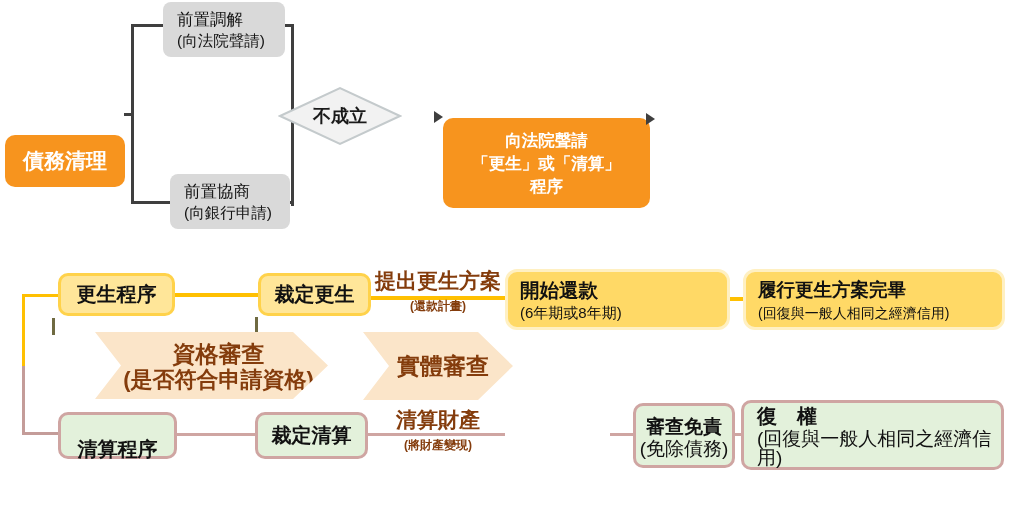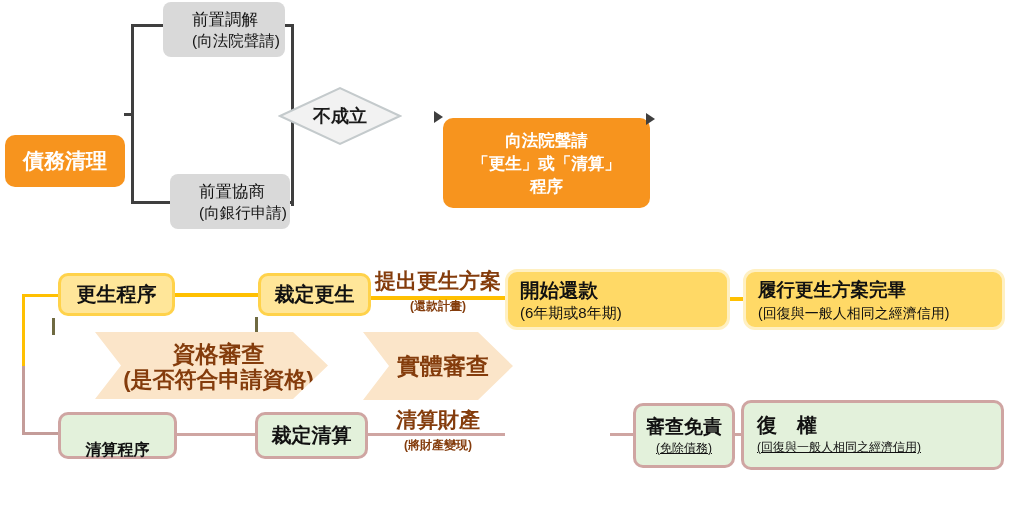--- a/index.html
+++ b/index.html
@@ -12,33 +12,33 @@
   .line.dark{background:#3f3f3f;}
   .line.yellow{background:#FFC001;}
   .line.mauve{background:#C49C99;}
   .line.pink{background:#CFA5A2;}
   .line.olive{background:#6F6A41;}
 
   .box{position:absolute;box-sizing:border-box;display:flex;flex-direction:column;justify-content:center;}
   .center{align-items:center;text-align:center;}
 
   .orange-box{background:#F7941E;border-radius:10px;color:#fff;font-weight:bold;margin-top:46px;}
-  .gray-box{background:#D9D9D9;border-radius:8px;color:#141414;padding-left:29px;}
+  .gray-box{background:#D9D9D9;border-radius:8px;color:#141414;padding-left:14px;}
   .gray-box .l1{font-size:16.5px;font-weight:500;line-height:22px;}
   .gray-box .l2{font-size:15.5px;font-weight:500;line-height:21px;}
 
   .yellow-box{background:#FFE699;border:3px solid #FFD24A;border-radius:10px;color:#111;
               font-weight:bold;font-size:20px;}
   .gold-box{background:#FFD966;border:3px solid #FFF0C2;border-radius:12px;color:#111;padding-left:12px;}
   .gold-box .title{font-weight:bold;font-size:19.5px;line-height:26px;}
   .gold-box .sub{font-size:15px;line-height:20px;}
 
   .green-box{background:#E3F1DB;border:3px solid #CFA5A2;border-radius:10px;color:#111;}
   .green-box .title{font-weight:bold;font-size:19px;line-height:25px;}
-  .green-box .sub{font-size:12px;line-height:19px;text-decoration:underline;}
+  .green-box .sub{font-size:19px;line-height:19px;}
 
   .brown-label{position:absolute;text-align:center;color:#843C0C;z-index:4;}
   .brown-label .l1{font-weight:800;font-size:21px;line-height:27px;}
   .brown-label .l2{font-weight:800;font-size:12px;line-height:24px;}
 
   .chevron{position:absolute;background:#FBE5C9;display:flex;flex-direction:column;
            justify-content:center;align-items:center;color:#843C0C;z-index:2;
            clip-path:polygon(0 0, calc(100% - 35px) 0, 100% 50%, calc(100% - 35px) 100%, 0 100%, 26px 50%);}
   .chevron .l1{font-weight:800;font-size:23px;line-height:27px;}
   .chevron .l2{font-weight:700;font-size:22px;line-height:23px;}
@@ -136,21 +136,21 @@
   <div class="chevron" style="left:363px;top:332px;width:150px;height:68px;padding-left:10px;box-sizing:border-box;">
     <div class="l1">實體審查</div>
   </div>
 
   <div class="line pink z1" style="left:177px;top:433px;width:78px;height:3px;"></div>
   <div class="line pink z1" style="left:368px;top:433px;width:137px;height:3px;"></div>
   <div class="line pink z1" style="left:610px;top:433px;width:23px;height:3px;"></div>
   <div class="line pink z1" style="left:735px;top:433px;width:6px;height:3px;"></div>
 
   <div class="box green-box center z2" style="left:58px;top:412px;width:119px;height:47px;">
-    <span class="title" style="font-size:16px;margin-top:28px;">清算程序</span>
+    <span class="title" style="font-size:20px;margin-top:28px;">清算程序</span>
   </div>
 
   <div class="box green-box center z2" style="left:255px;top:412px;width:113px;height:47px;">
     <span class="title" style="font-size:20px;">裁定清算</span>
   </div>
 
   <div class="brown-label" style="left:360px;top:406px;width:156px;">
     <div class="l1">清算財產</div>
     <div class="l2">(將財產變現)</div>
   </div>

